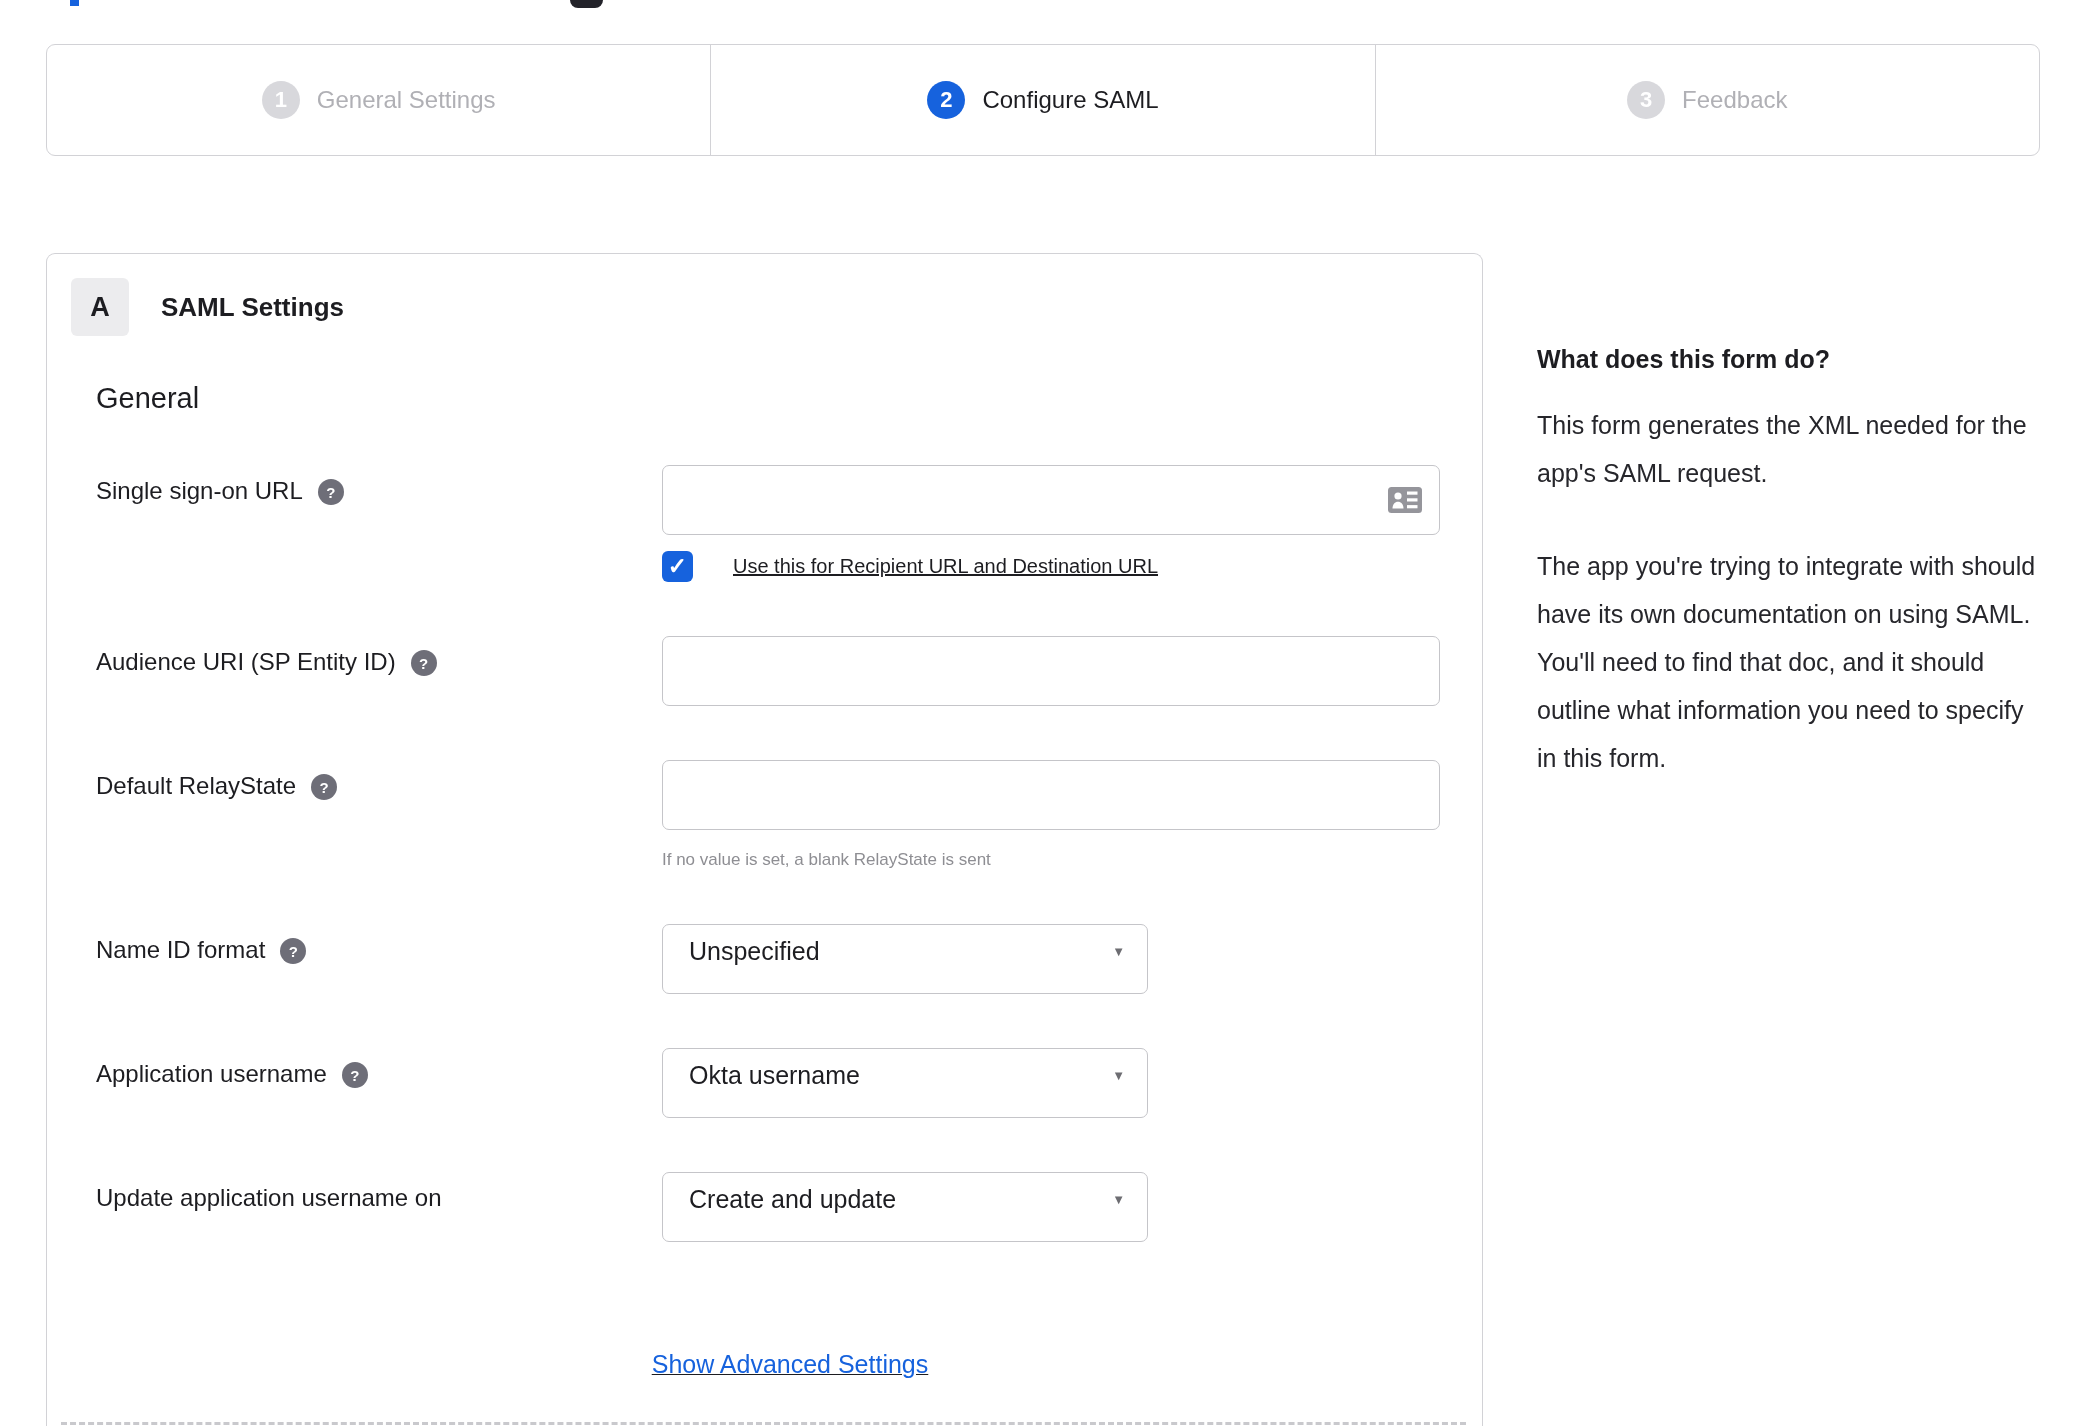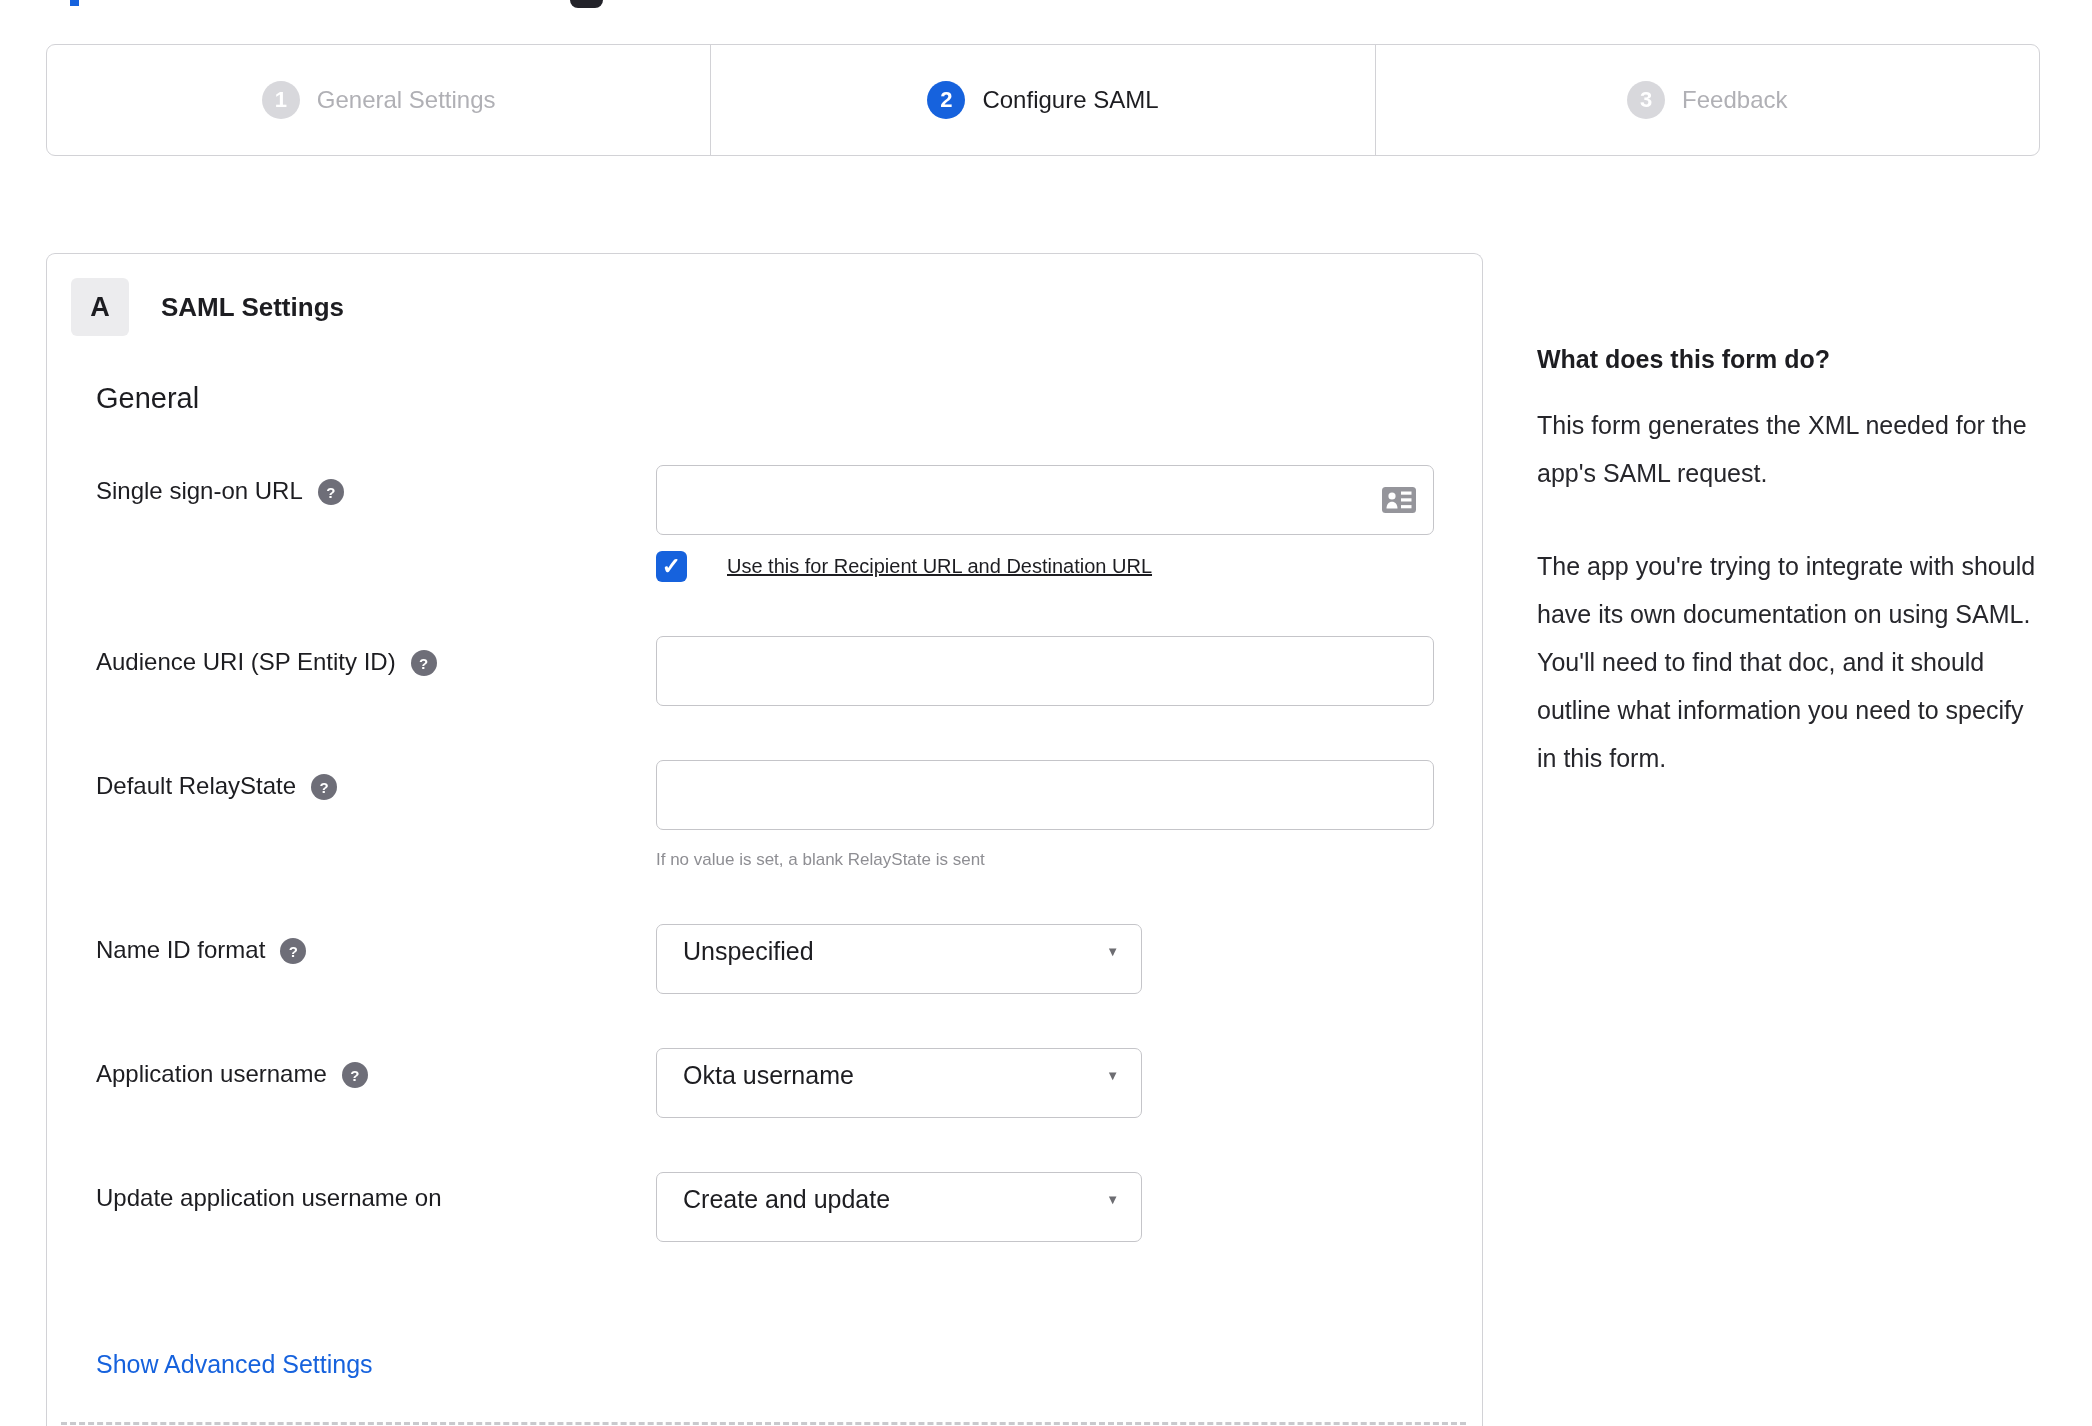--- a/index.html
+++ b/index.html
@@ -40,21 +40,21 @@
   .section-badge{
     width:58px;height:58px;background:#ececee;border-radius:6px;
     display:flex;align-items:center;justify-content:center;
     font-size:27px;font-weight:bold;color:#1d1d21;flex:0 0 auto;
   }
   .section-title{margin-left:32px;font-size:26px;font-weight:bold;}
 
   .group-heading{margin:46px 0 0 25px;font-size:29px;font-weight:normal;}
 
   .form-area{margin-left:25px;margin-top:50px;}
-  .form-row{display:flex;margin-bottom:54px;}
+  .form-row{display:flex;margin-bottom:54px;gap:6px;}
   .row-label{
     width:560px;flex:0 0 auto;padding-top:12px;font-size:24px;color:#1d1d21;
     display:flex;align-items:flex-start;
   }
   .help-icon{
     width:26px;height:26px;border-radius:50%;background:#6e6e78;color:#fff;
     display:inline-flex;align-items:center;justify-content:center;
     font-size:15px;font-weight:bold;margin-left:15px;margin-top:2px;flex:0 0 auto;
   }
   .row-control{flex:1 1 auto;}
@@ -76,21 +76,21 @@
   .field-hint{margin-top:20px;font-size:17px;color:#8e8e93;}
 
   .select-box{
     width:486px;height:70px;box-sizing:border-box;border:1px solid #c5c5c9;border-radius:7px;
     background:#fff;display:flex;align-items:center;justify-content:space-between;
     padding:0 22px 16px 26px;cursor:pointer;
   }
   .select-value{font-size:25px;color:#1d1d21;}
   .select-caret{font-size:13px;color:#6d6d72;}
 
-  .advanced-row{width:1388px;text-align:left;margin-top:108px;}
+  .advanced-row{width:1388px;text-align:center;margin-top:108px;text-decoration:underline;}
   .advanced-link{font-size:25px;color:#1662dd;text-decoration:none;cursor:pointer;}
 
   .dashed-divider{position:absolute;left:14px;right:16px;bottom:1px;border-top:3px dashed #c9c9cd;}
 
   
   .help-sidebar{position:absolute;left:1537px;top:341px;width:500px;}
   .help-block h3{margin:0;font-size:25px;font-weight:bold;line-height:36px;color:#1d1d21;}
   .help-block p{margin:24px 0 0 0;font-size:25px;line-height:48px;color:#26262b;}
   .help-block + .help-block{margin-top:45px;}
 </style>

